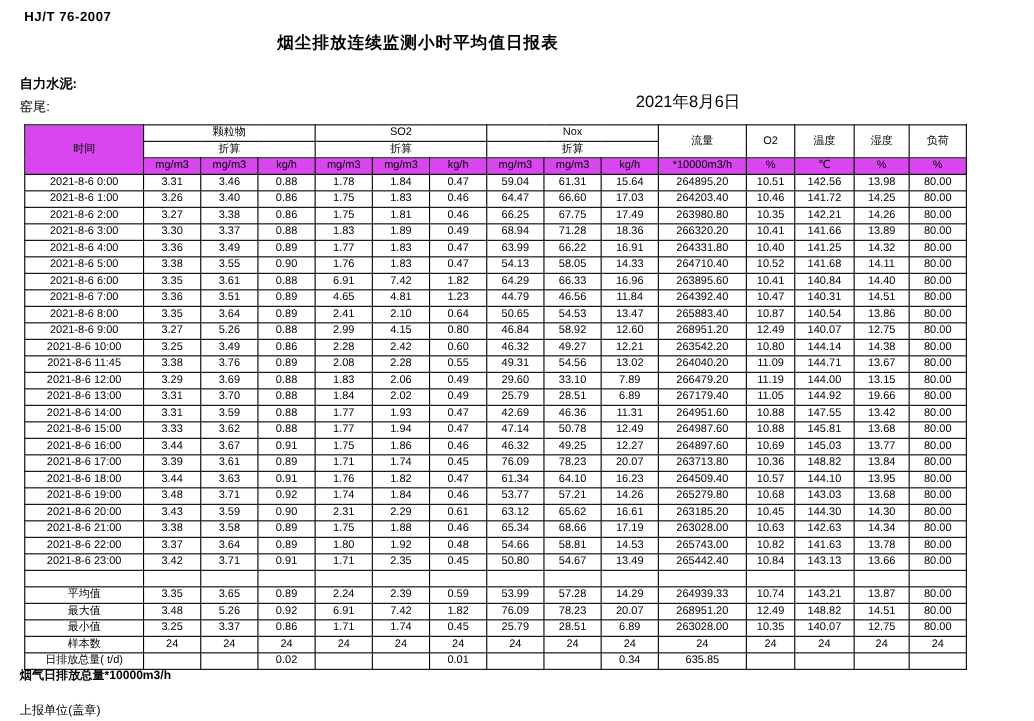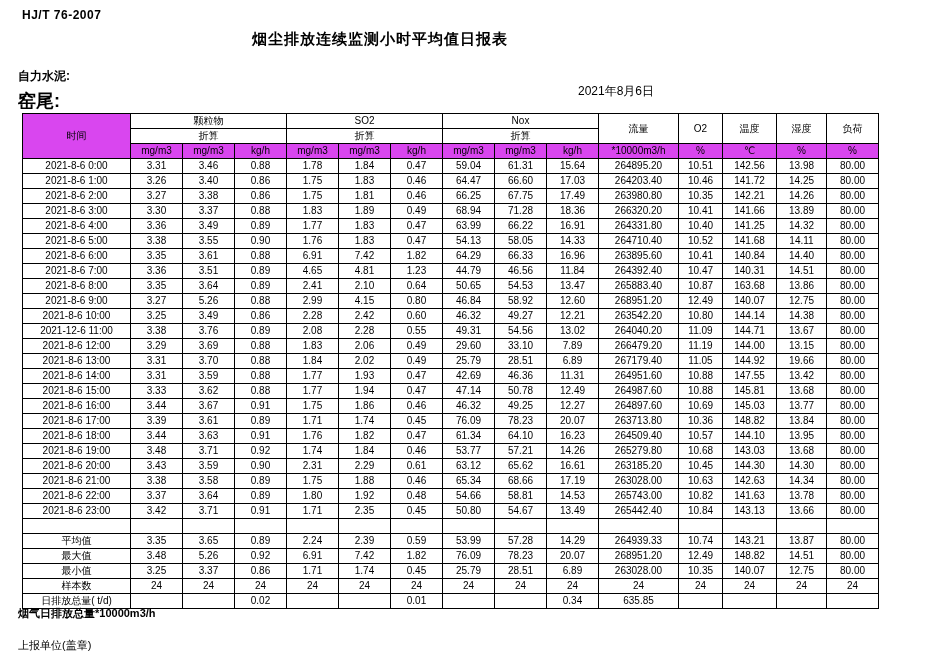--- a/index.html
+++ b/index.html
@@ -20,25 +20,25 @@
     position:absolute;left:0;top:30px;width:760px;
     text-align:center;
     font-size:15px;font-weight:bold;letter-spacing:1px;
   }
   .company{
     position:absolute;left:18px;top:68px;
     font-size:12px;font-weight:bold;
   }
   .facility{
     position:absolute;left:18px;top:89px;
-    font-size:18px;font-weight:bold;
+    font-size:12px;font-weight:normal;
   }
   .rep-date{
     position:absolute;left:578px;top:83px;
-    font-size:12px;
+    font-size:15px;
   }
   table.main{
     position:absolute;left:22px;top:113px;
     border-collapse:collapse;
     table-layout:fixed;
   }
   table.main td,table.main th{
     border:1px solid #000;
     font-weight:normal;
     font-size:10px;
@@ -272,21 +272,21 @@
         <td>3.64</td>
         <td>0.89</td>
         <td>2.41</td>
         <td>2.10</td>
         <td>0.64</td>
         <td>50.65</td>
         <td>54.53</td>
         <td>13.47</td>
         <td>265883.40</td>
         <td>10.87</td>
-        <td>163.68</td>
+        <td>140.54</td>
         <td>13.86</td>
         <td>80.00</td>
       </tr>
       <tr>
         <td>2021-8-6 9:00</td>
         <td>3.27</td>
         <td>5.26</td>
         <td>0.88</td>
         <td>2.99</td>
         <td>4.15</td>
@@ -311,21 +311,21 @@
         <td>46.32</td>
         <td>49.27</td>
         <td>12.21</td>
         <td>263542.20</td>
         <td>10.80</td>
         <td>144.14</td>
         <td>14.38</td>
         <td>80.00</td>
       </tr>
       <tr>
-        <td>2021-12-6 11:00</td>
+        <td>2021-8-6 11:45</td>
         <td>3.38</td>
         <td>3.76</td>
         <td>0.89</td>
         <td>2.08</td>
         <td>2.28</td>
         <td>0.55</td>
         <td>49.31</td>
         <td>54.56</td>
         <td>13.02</td>
         <td>264040.20</td>

